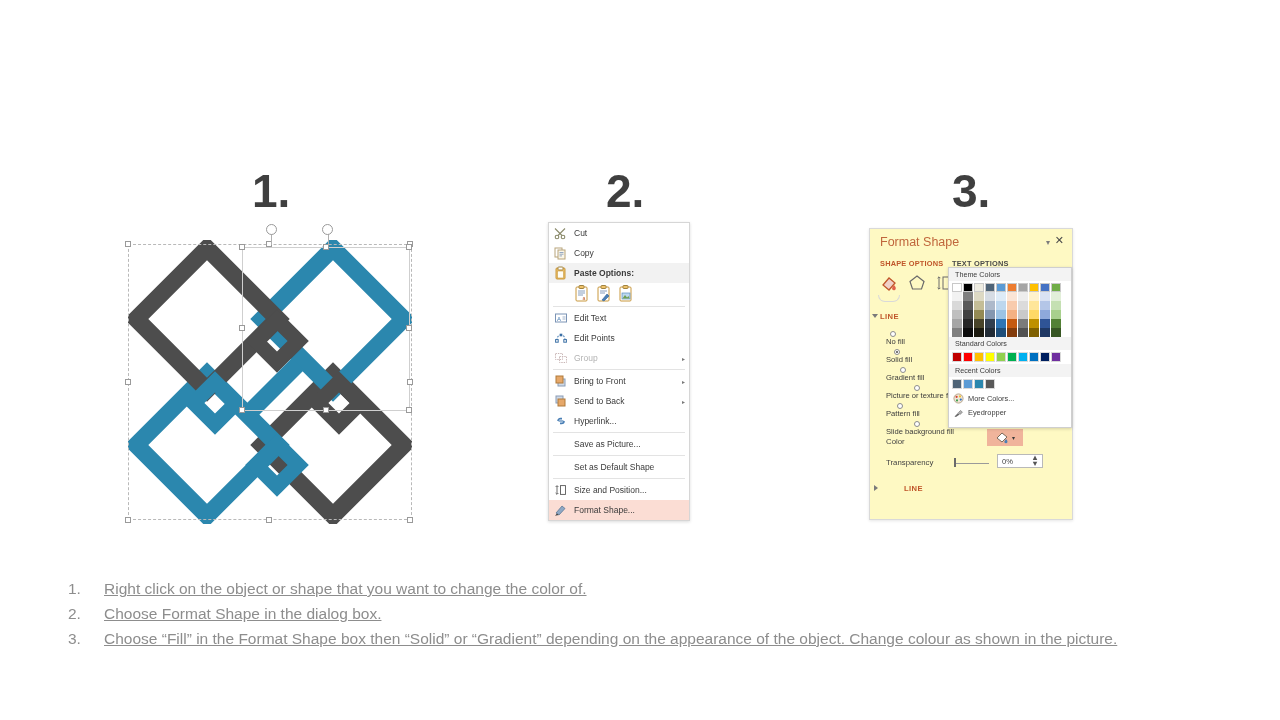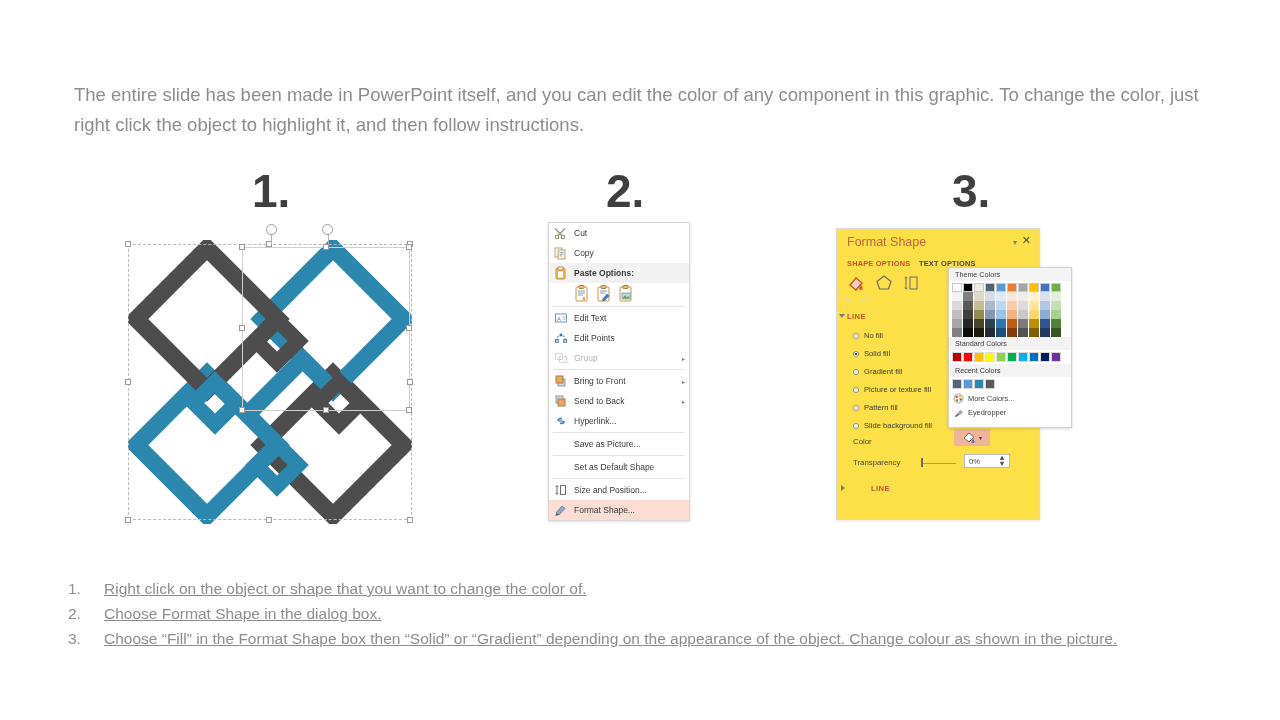--- a/index.html
+++ b/index.html
@@ -75,22 +75,22 @@
   .cm-arrow{
     width:6px;text-align:right;font-size:6px;color:#7a7a7a;
   }
   .cm-sep{height:1px;background:#e3e3e3;margin:1px 4px;}
   .paste-icons{
     display:flex;align-items:center;height:22px;padding-left:25px;gap:7px;
   }
 
   
   #format-pane{
-    position:absolute;left:836px;top:228px;width:202px;height:290px;
-    background:#fde047;border:1px solid #d9d9d9;
+    position:absolute;left:869px;top:228px;width:202px;height:290px;
+    background:#fef9c3;border:1px solid #d9d9d9;
     box-shadow:0 1px 3px rgba(0,0,0,0.10);
     font-size:8px;color:#444;
   }
   #fp-title{
     position:absolute;left:10px;top:6px;font-size:12.5px;color:#c0663c;
   }
   #fp-dropdown{position:absolute;right:22px;top:9px;font-size:8px;color:#7c7c7c;}
   #fp-close{position:absolute;right:8px;top:6px;font-size:11px;color:#4a4a4a;line-height:1;}
   .fp-tab{
     position:absolute;top:30px;font-size:7.4px;font-weight:bold;letter-spacing:0.2px;
@@ -108,21 +108,21 @@
     position:absolute;left:10px;top:83px;font-size:7.6px;font-weight:bold;
     color:#c0562a;letter-spacing:0.4px;
   }
   #fp-fill-tri{
     position:absolute;left:2px;top:85px;width:0;height:0;
     border-left:3px solid transparent;border-right:3px solid transparent;
     border-top:4px solid #7a7a7a;
   }
   .fp-radio-row{
     position:absolute;left:16px;display:flex;align-items:center;
-    font-size:7.6px;color:#3a3a3a;white-space:nowrap;
+    font-size:7.6px;color:#3a3a3a;white-space:nowrap;flex-direction:column;
   }
   .radio{
     width:6px;height:6px;border:1px solid #8c8c8c;border-radius:50%;
     margin-right:5px;box-sizing:border-box;background:#fff;position:relative;
     flex:0 0 6px;
   }
   .radio.on::after{
     content:"";position:absolute;left:1px;top:1px;width:2px;height:2px;
     background:#4a4a4a;border-radius:50%;
   }
@@ -182,21 +182,20 @@
   }
   .bl-row{display:flex;align-items:flex-start;}
   .bl-num{width:36px;flex:0 0 36px;}
   .bl-txt{flex:1;text-decoration:underline;}
 </style>
 </head>
 <body>
 
 <div class="slide">
 
-  <div id="intro-text">The entire slide has been made in PowerPoint itself, and you can edit the color of any component in this graphic. To change the color, just right click the object to highlight it, and then follow instructions.</div>
 
   <div class="step-num" id="step-num-1">1.</div>
   <div class="step-num" id="step-num-2">2.</div>
   <div class="step-num" id="step-num-3">3.</div>
 
   <div id="shape-stage">
     <svg id="shape-svg" width="284" height="284" viewBox="0 0 284 284">
       <g fill="none" stroke-width="17" stroke-linejoin="miter">
 
         <rect x="155" y="155" width="100" height="100" transform="rotate(45 205 205)" stroke="#4d4d4d"></rect>

